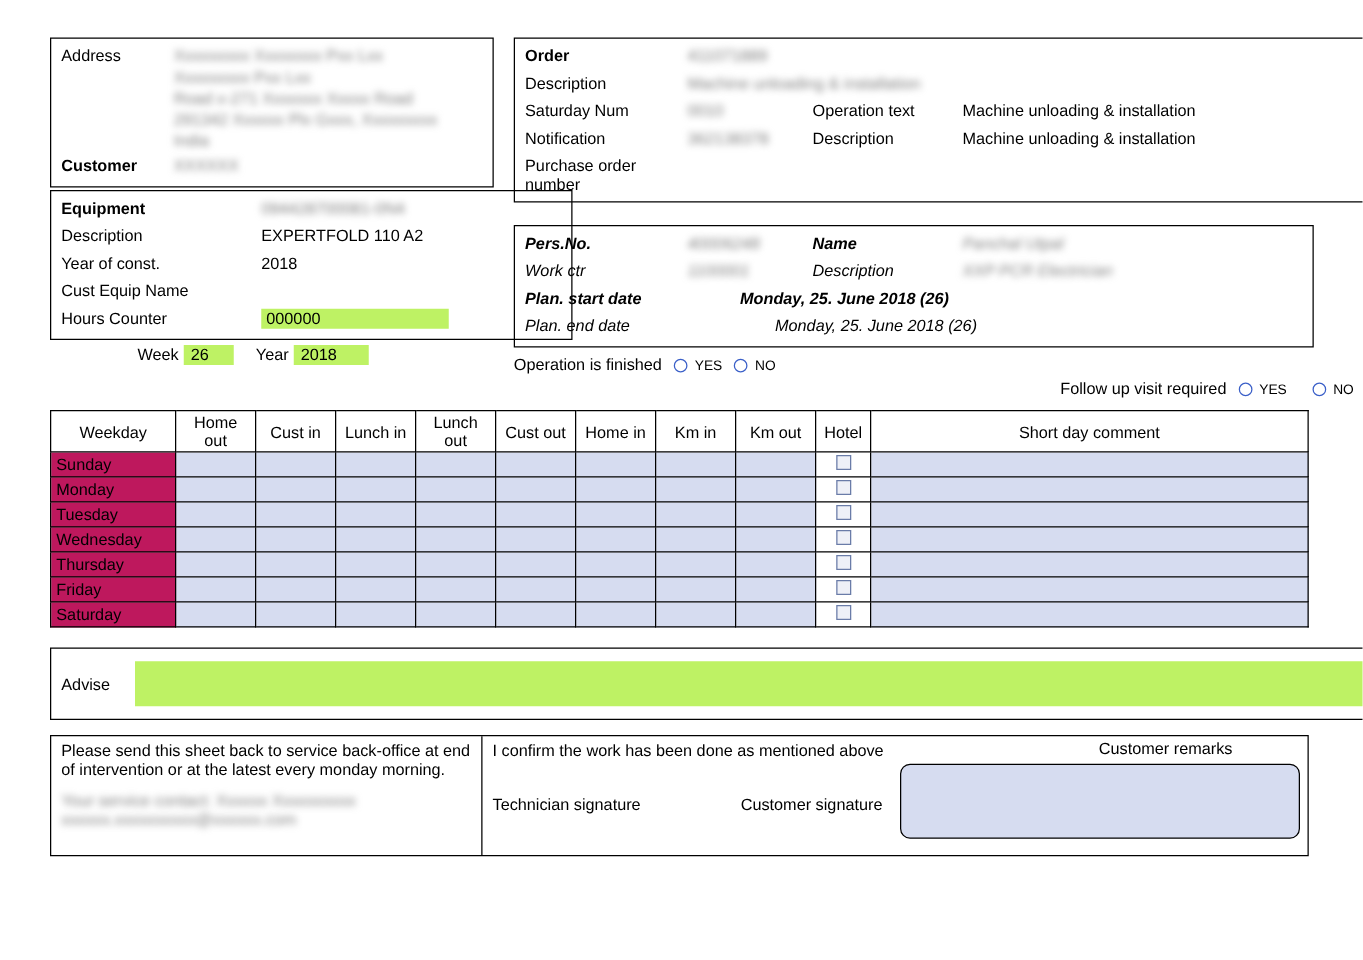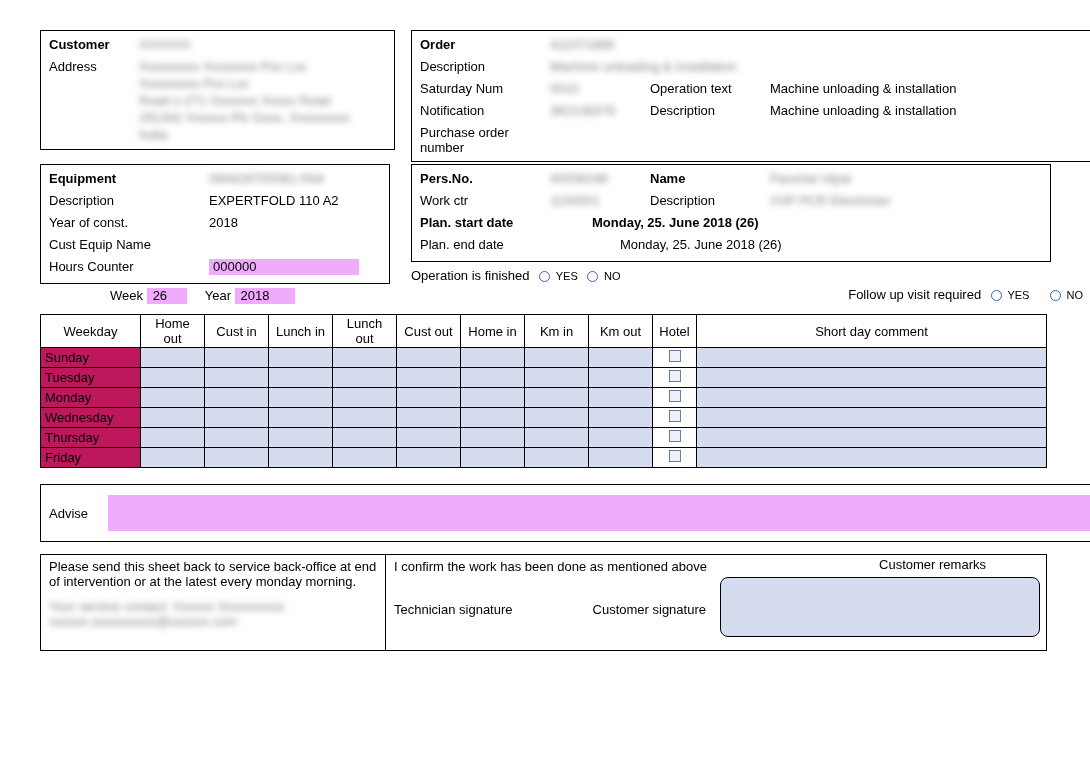--- a/index.html
+++ b/index.html
@@ -12,34 +12,34 @@
     background: #fff;
   }
   .box {
     border: 1px solid #000;
     padding: 4px 8px;
   }
   .label { font-weight: normal; display: inline-block; }
   .bold { font-weight: bold; }
   .blur { filter: blur(3px); color: #808080; user-select: none; }
   .fill {
-    background: #f0abfc;
+    background: #bef264;
     display: inline-block;
     min-height: 16px;
   }
   .line { display: flex; align-items: flex-start; padding: 2px 0; min-height: 22px; }
   .line .label { flex-shrink: 0; }
 
   
   #customer-box { width: 355px; }
   #order-box { width: 732px; }
 
-  #pers-box { width: 640px; margin-top: 2px; }
-
-  #equip-box { width: 350px; margin-top: 14px; }
+  #pers-box { width: 640px; margin-top: 18px; font-style: italic; }
+
+  #equip-box { width: 418px; margin-top: 2px; }
 
   .week-year { margin: 4px 0 4px 70px; }
   .week-year .fill { min-width: 40px; padding: 0 6px; }
   .radio {
     display: inline-block;
     width: 11px; height: 11px;
     border: 1px solid #3a5fc8;
     border-radius: 50%;
     vertical-align: middle;
     margin: 0 2px 0 6px;
@@ -119,30 +119,30 @@
 </style>
 </head>
 <body>
 
 <div class="top-row">
 
   <div class="left-col">
 
     <div class="box" id="customer-box">
       <div class="line">
-        <span class="label bold" style="width:90px">Customer</span>
-        <span class="blur">XXXXXX</span>
-      </div>
-      <div class="line">
         <span class="label" style="width:90px">Address</span>
         <span class="blur" style="white-space:pre-line; line-height:1.3">Xxxxxxxxx Xxxxxxxx Pxx Lxx
 Xxxxxxxxx Pxx Lxx
 Road x-271 Xxxxxxx Xxxxx Road
 291342 Xxxxxx Plx Gxxx, Xxxxxxxxx
 India</span>
+      </div>
+      <div class="line">
+        <span class="label bold" style="width:90px">Customer</span>
+        <span class="blur">XXXXXX</span>
       </div>
     </div>
 
     <div class="box" id="equip-box">
       <div class="line">
         <span class="label bold" style="width:160px">Equipment</span>
         <span class="blur">094428700081-0N4</span>
       </div>
       <div class="line">
         <span class="label" style="width:160px">Description</span>
@@ -267,46 +267,46 @@
         <td class="fillcell"></td>
         <td class="fillcell"></td>
         <td class="fillcell"></td>
         <td class="fillcell"></td>
         <td class="fillcell"></td>
         <td class="fillcell"></td>
         <td class="hotelcell"><span class="checkbox"></span></td>
         <td class="fillcell c-comment"></td>
       </tr>
       <tr>
+        <td class="daycell">Monday</td>
+        <td class="fillcell"></td>
+        <td class="fillcell"></td>
+        <td class="fillcell"></td>
+        <td class="fillcell"></td>
+        <td class="fillcell"></td>
+        <td class="fillcell"></td>
+        <td class="fillcell"></td>
+        <td class="fillcell"></td>
+        <td class="hotelcell"><span class="checkbox"></span></td>
+        <td class="fillcell c-comment"></td>
+      </tr>
+      <tr>
         <td class="daycell">Tuesday</td>
         <td class="fillcell"></td>
         <td class="fillcell"></td>
         <td class="fillcell"></td>
         <td class="fillcell"></td>
         <td class="fillcell"></td>
         <td class="fillcell"></td>
         <td class="fillcell"></td>
         <td class="fillcell"></td>
         <td class="hotelcell"><span class="checkbox"></span></td>
         <td class="fillcell c-comment"></td>
       </tr>
       <tr>
-        <td class="daycell">Monday</td>
-        <td class="fillcell"></td>
-        <td class="fillcell"></td>
-        <td class="fillcell"></td>
-        <td class="fillcell"></td>
-        <td class="fillcell"></td>
-        <td class="fillcell"></td>
-        <td class="fillcell"></td>
-        <td class="fillcell"></td>
-        <td class="hotelcell"><span class="checkbox"></span></td>
-        <td class="fillcell c-comment"></td>
-      </tr>
-      <tr>
         <td class="daycell">Wednesday</td>
         <td class="fillcell"></td>
         <td class="fillcell"></td>
         <td class="fillcell"></td>
         <td class="fillcell"></td>
         <td class="fillcell"></td>
         <td class="fillcell"></td>
         <td class="fillcell"></td>
         <td class="fillcell"></td>
         <td class="hotelcell"><span class="checkbox"></span></td>
@@ -320,20 +320,33 @@
         <td class="fillcell"></td>
         <td class="fillcell"></td>
         <td class="fillcell"></td>
         <td class="fillcell"></td>
         <td class="fillcell"></td>
         <td class="hotelcell"><span class="checkbox"></span></td>
         <td class="fillcell c-comment"></td>
       </tr>
       <tr>
         <td class="daycell">Friday</td>
+        <td class="fillcell"></td>
+        <td class="fillcell"></td>
+        <td class="fillcell"></td>
+        <td class="fillcell"></td>
+        <td class="fillcell"></td>
+        <td class="fillcell"></td>
+        <td class="fillcell"></td>
+        <td class="fillcell"></td>
+        <td class="hotelcell"><span class="checkbox"></span></td>
+        <td class="fillcell c-comment"></td>
+      </tr>
+      <tr>
+        <td class="daycell">Saturday</td>
         <td class="fillcell"></td>
         <td class="fillcell"></td>
         <td class="fillcell"></td>
         <td class="fillcell"></td>
         <td class="fillcell"></td>
         <td class="fillcell"></td>
         <td class="fillcell"></td>
         <td class="fillcell"></td>
         <td class="hotelcell"><span class="checkbox"></span></td>
         <td class="fillcell c-comment"></td>

